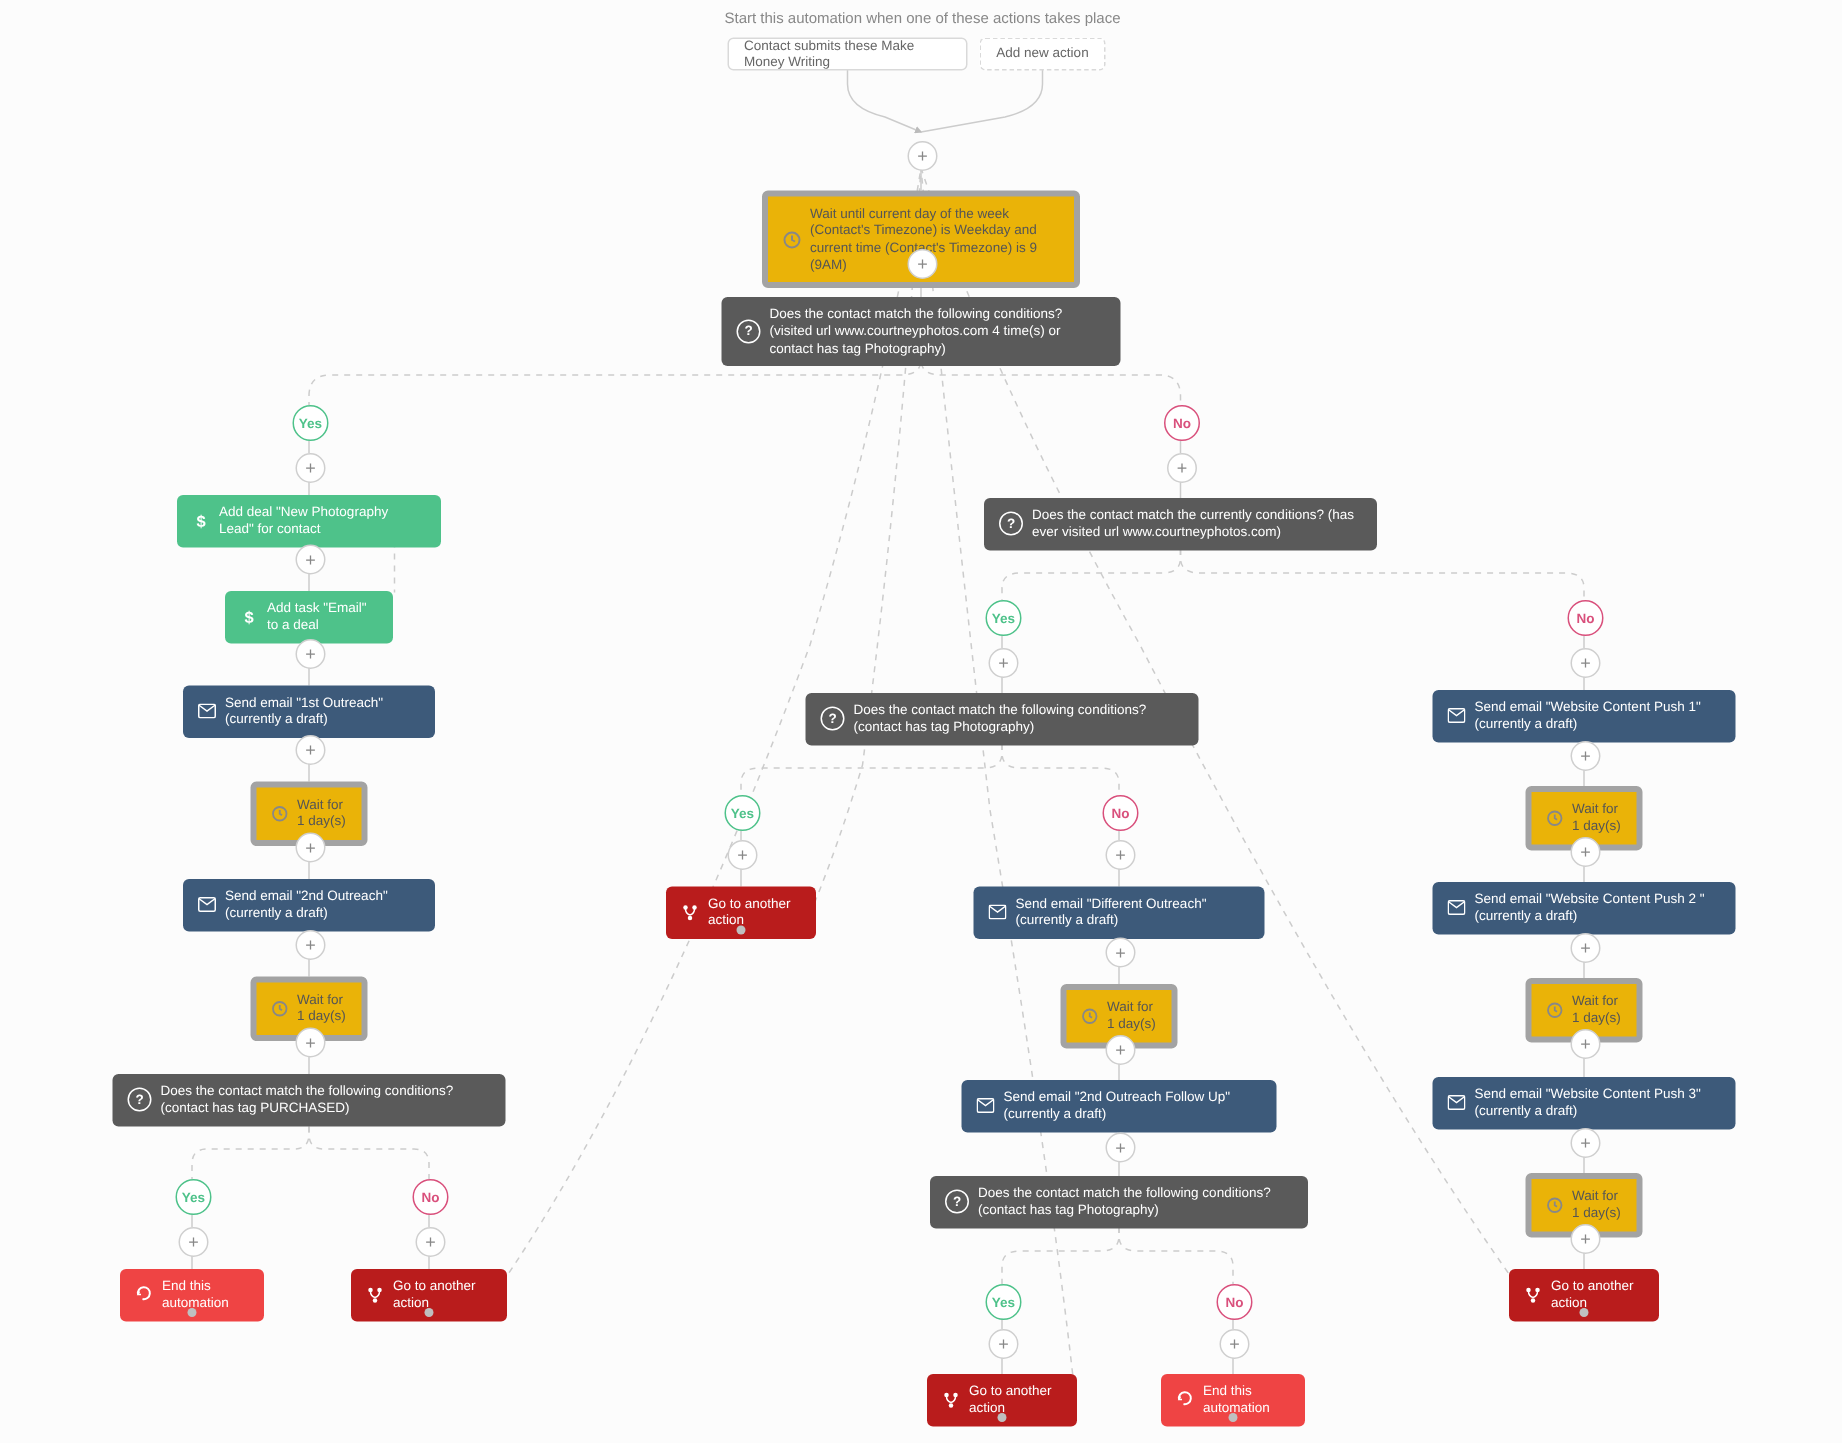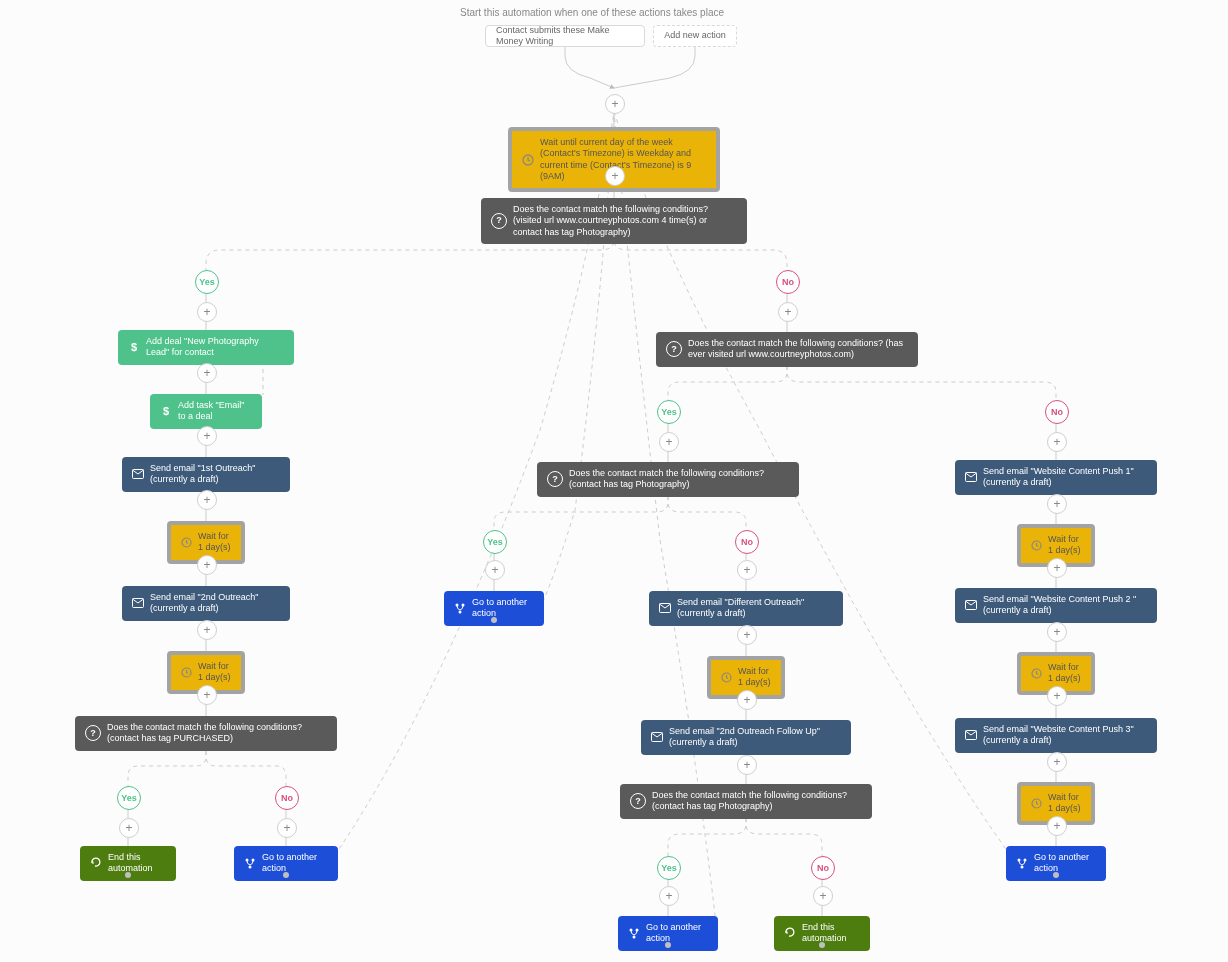--- a/index.html
+++ b/index.html
@@ -6,22 +6,22 @@
   #canvas{position:relative;width:1228px;height:962px;}
   svg.connectors{position:absolute;left:0;top:0;pointer-events:none}
   .node{position:absolute;box-sizing:border-box;border-radius:4px;font-size:9px;line-height:1.25;display:flex;align-items:center;padding:6px 10px;}
   .node .icon{flex:0 0 auto;margin-right:6px;display:flex;align-items:center;justify-content:center}
   .header-text{position:absolute;font-size:10px;color:#888;text-align:center}
   .start-box{background:#fff;border:1px solid #d9d9d9;color:#666;font-size:9px;justify-content:center}
   .wait-box{background:#eab308;border:4px solid #a3a3a3;color:#555}
   .dark-box{background:#5a5a5a;color:#fff}
   .green-box{background:#4ec28a;color:#fff}
   .blue-box{background:#3d5a7a;color:#fff}
-  .orange-box{background:#1d4ed8;color:#fff}
-  .pink-box{background:#4d7c0f;color:#fff}
+  .orange-box{background:#b91c1c;color:#fff}
+  .pink-box{background:#ef4444;color:#fff}
   .node.centered{justify-content:center}
   .badge{position:absolute;width:22px;height:22px;border-radius:50%;background:#fff;border:1px solid;display:flex;align-items:center;justify-content:center;font-size:9px;font-weight:600}
   .badge.yes{border-color:#4ec28a;color:#4ec28a}
   .badge.no{border-color:#d9507c;color:#d9507c}
   .plus{position:absolute;width:18px;height:18px;border-radius:50%;background:#fff;border:1px solid #cfcfcf;color:#888;display:flex;align-items:center;justify-content:center;font-size:12px;line-height:1}
   .dot{position:absolute;width:6px;height:6px;border-radius:50%;background:#bfbfbf}
   .q-icon{width:14px;height:14px;border-radius:50%;border:1.5px solid currentColor;display:flex;align-items:center;justify-content:center;font-size:9px;font-weight:700}
   .clock-icon svg,.mail-icon svg,.dollar-icon svg,.branch-icon svg,.loop-icon svg{display:block}
 </style>
 </head>
@@ -113,21 +113,21 @@
   <line x1="1056" y1="804" x2="1056" y2="816" stroke="#ccc"></line>
       <line x1="1056" y1="834" x2="1056" y2="846" stroke="#ccc"></line>
 
   <path d="M543 602 Q560 560 575 510 Q600 320 614 112" stroke="#ccc" stroke-dasharray="4 4" fill="none"></path>
   <path d="M335 855 Q440 700 540 430 Q590 260 614 112" stroke="#ccc" stroke-dasharray="4 4" fill="none"></path>
   <path d="M716 924 Q700 780 660 540 Q630 280 614 112" stroke="#ccc" stroke-dasharray="4 4" fill="none"></path>
   <path d="M1010 855 Q900 700 760 430 Q660 250 614 112" stroke="#ccc" stroke-dasharray="4 4" fill="none"></path>
   <path d="M216 339 L250 339 Q263 339 263 352 L263 395" stroke="#ccc" stroke-dasharray="4 4" fill="none"></path>
 </svg>
 
-<div class="header-text" style="left:397px;top:7px;width:390px">Start this automation when one of these actions takes place</div>
+<div class="header-text" style="left:420px;top:7px;width:390px">Start this automation when one of these actions takes place</div>
 
 <div class="node start-box" style="left:485px;top:25px;width:160px;height:22px">Contact submits these Make Money Writing</div>
 <div class="node start-box" style="left:653px;top:25px;width:84px;height:22px;border-style:dashed">Add new action</div>
 
 <div class="plus" style="left:605px;top:94px">+</div>
 <div class="node wait-box" style="left:508px;top:127px;width:212px">
   <span class="icon clock-icon">
         <svg width="12" height="12">
           <circle cx="6" cy="6" r="5" fill="none" stroke="#888" stroke-width="1.3"></circle>
           <path d="M6 3 V6 L8 7" stroke="#888" stroke-width="1.3" fill="none"></path>
@@ -235,21 +235,21 @@
 </div>
 <div class="dot" style="left:125px;top:872px"></div>
 <div class="dot" style="left:283px;top:872px"></div>
 
 <div class="badge no" style="left:776px;top:270px">No</div>
 <div class="plus" style="left:778px;top:302px">+</div>
 <div class="node dark-box" style="left:656px;top:332px;width:262px">
   <span class="icon">
         <span class="q-icon">?</span>
       </span>
-  <span>Does the contact match the following conditions? (has ever visited url www.courtneyphotos.com)</span>
+  <span>Does the contact match the currently conditions? (has ever visited url www.courtneyphotos.com)</span>
 </div>
 
 <div class="badge yes" style="left:657px;top:400px">Yes</div>
 <div class="plus" style="left:659px;top:432px">+</div>
 <div class="node dark-box" style="left:537px;top:462px;width:262px">
   <span class="icon">
         <span class="q-icon">?</span>
       </span>
   <span>Does the contact match the following conditions? (contact has tag Photography)</span>
 </div>

